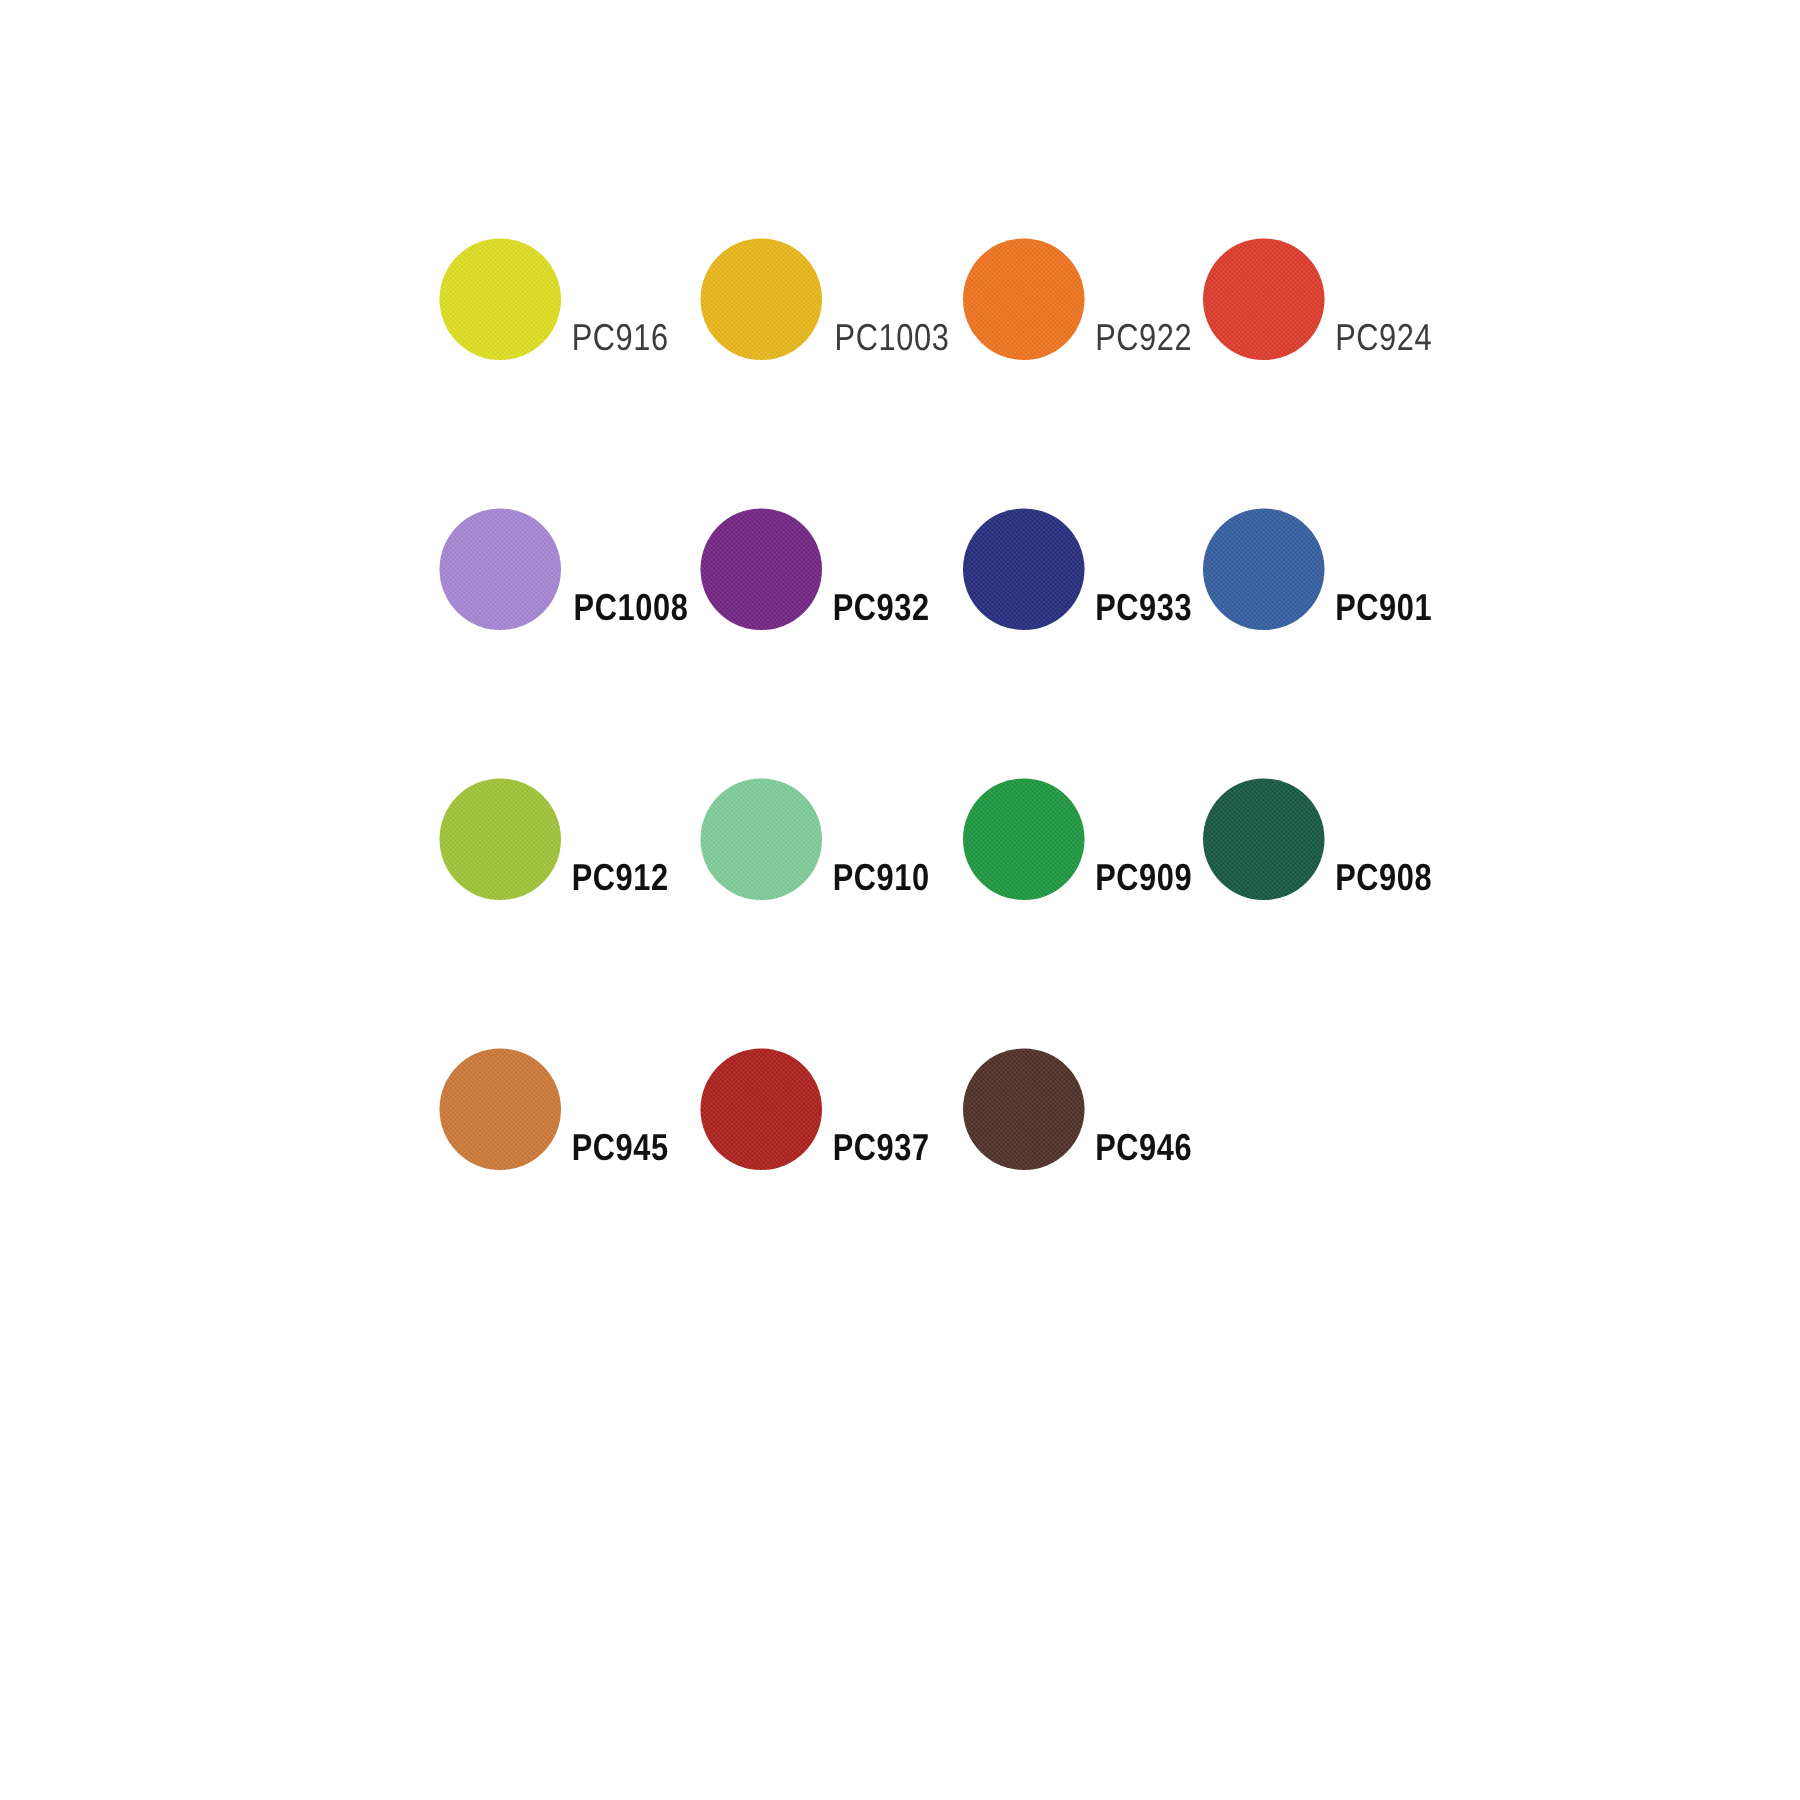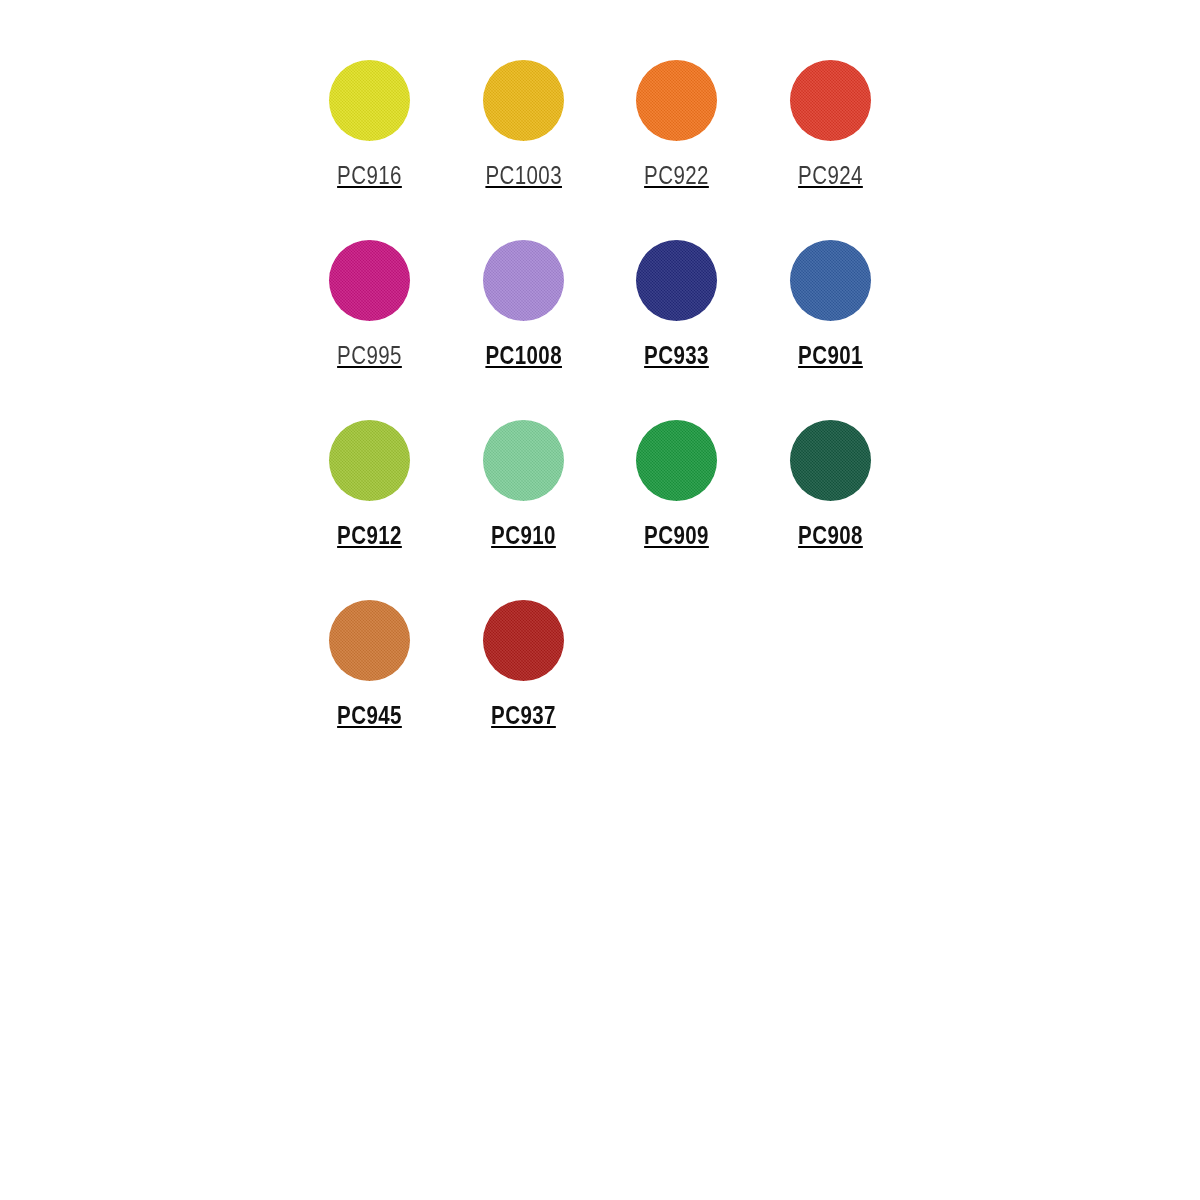--- a/index.html
+++ b/index.html
@@ -24,24 +24,23 @@
     left: 293px;
     top: 60px;
     width: 614px;
     display: grid;
     grid-template-columns: repeat(4, 1fr);
     grid-auto-rows: 180px;
     justify-items: center;
   }
   .swatch-cell {
     display: flex;
-    flex-direction: column;
-    align-items: center;
+    flex-direction: row;
+    align-items: flex-end;
     width: 100%;
-    text-decoration: underline;
   }
   .swatch-dot {
     width: 81px;
     height: 81px;
     border-radius: 50%;
     position: relative;
     box-sizing: border-box;
   }
   
   .swatch-dot::after {
@@ -96,26 +95,26 @@
       </div>
       <div class="swatch-cell">
         <div class="swatch-dot" style="background: rgb(239, 112, 25);"></div>
         <div class="swatch-label light">PC922</div>
       </div>
       <div class="swatch-cell">
         <div class="swatch-dot" style="background: rgb(220, 54, 37);"></div>
         <div class="swatch-label light">PC924</div>
       </div>
       <div class="swatch-cell">
-        <div class="swatch-dot" style="background: rgb(196, 16, 125);"></div>
-        <div class="swatch-label light">PC995</div>
+        <div class="swatch-dot" style="background: rgb(163, 131, 210);"></div>
+        <div class="swatch-label bold">PC1008</div>
       </div>
       <div class="swatch-cell">
-        <div class="swatch-dot" style="background: rgb(163, 131, 210);"></div>
-        <div class="swatch-label bold">PC1008</div>
+        <div class="swatch-dot" style="background: rgb(112, 31, 129);"></div>
+        <div class="swatch-label bold">PC932</div>
       </div>
       <div class="swatch-cell">
         <div class="swatch-dot" style="background: rgb(32, 39, 122);"></div>
         <div class="swatch-label bold">PC933</div>
       </div>
       <div class="swatch-cell">
         <div class="swatch-dot" style="background: rgb(47, 90, 158);"></div>
         <div class="swatch-label bold">PC901</div>
       </div>
       <div class="swatch-cell">
@@ -135,14 +134,18 @@
         <div class="swatch-label bold">PC908</div>
       </div>
       <div class="swatch-cell">
         <div class="swatch-dot" style="background: rgb(203, 117, 50);"></div>
         <div class="swatch-label bold">PC945</div>
       </div>
       <div class="swatch-cell">
         <div class="swatch-dot" style="background: rgb(171, 26, 23);"></div>
         <div class="swatch-label bold">PC937</div>
       </div>
+      <div class="swatch-cell">
+        <div class="swatch-dot" style="background: rgb(74, 42, 33);"></div>
+        <div class="swatch-label bold">PC946</div>
+      </div>
     </div>
 </div>
 
 </body></html>

